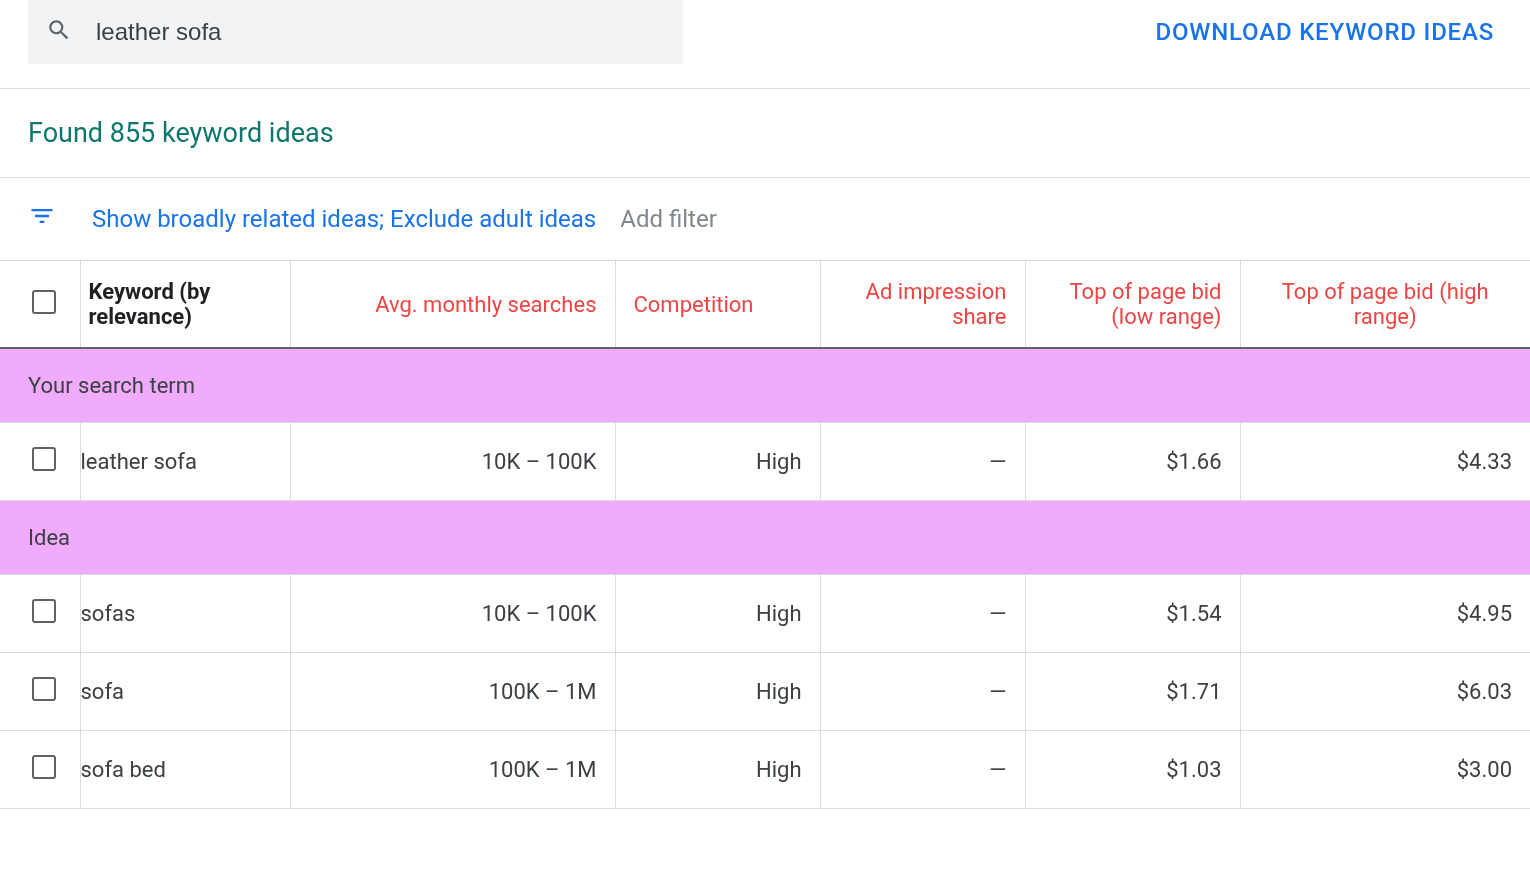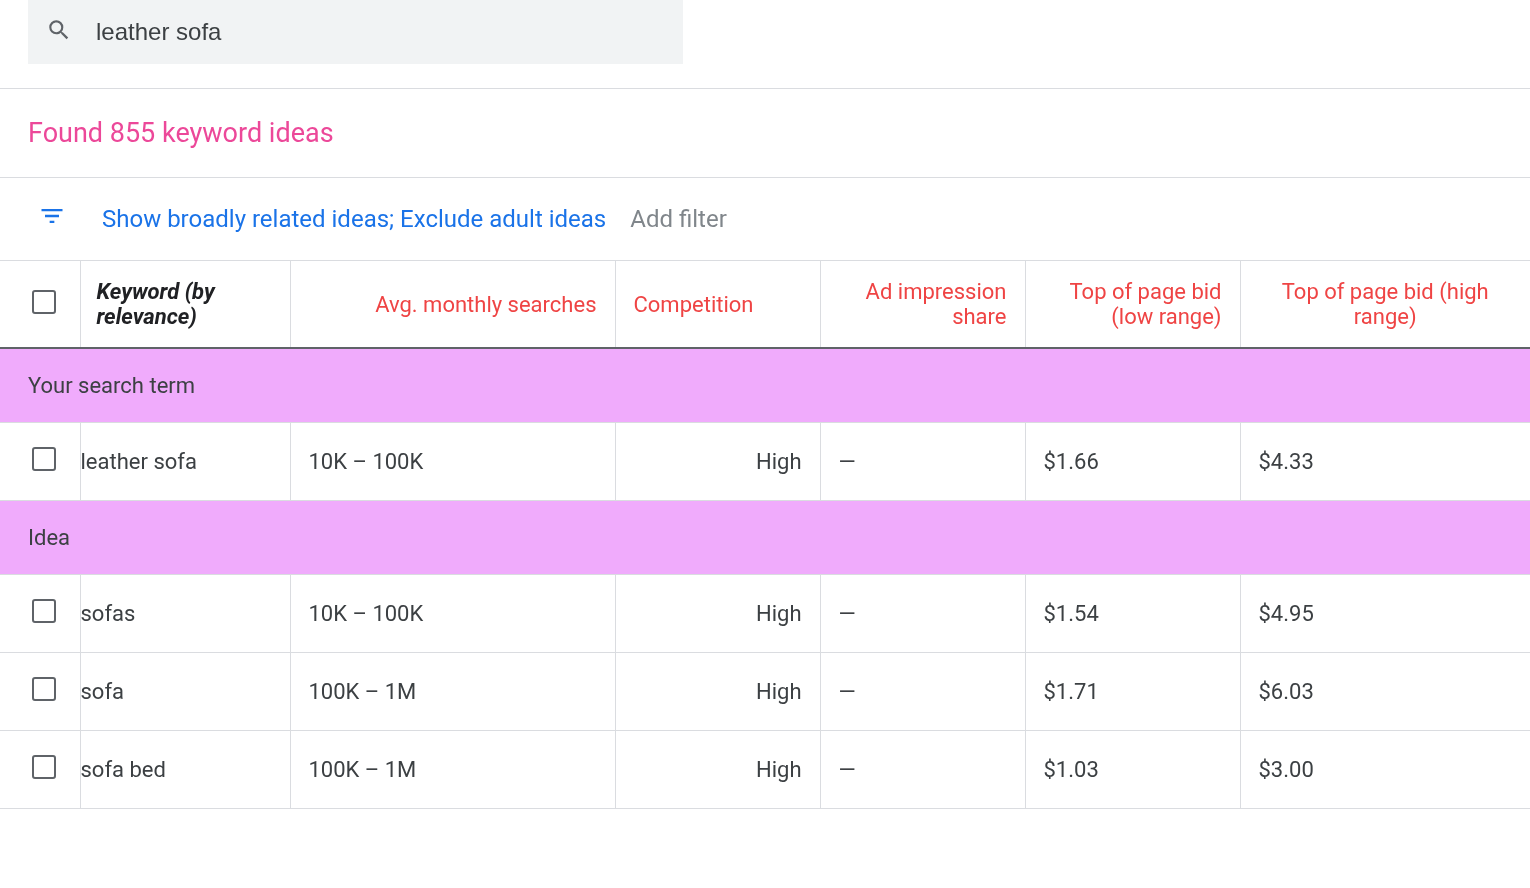--- a/index.html
+++ b/index.html
@@ -46,28 +46,28 @@
       font-size: 24px;
       font-weight: 500;
       letter-spacing: 0.8px;
       cursor: pointer;
       padding-right: 8px;
     }
     .divider { border-bottom: 1px solid #dadce0; margin-top: 24px; }
     .found-row {
       padding: 28px 28px 28px 28px;
       font-size: 27px;
-      color: #ec4899;
+      color: #0f766e;
     }
     .filter-row {
       border-top: 1px solid #dadce0;
       border-bottom: 1px solid #dadce0;
       display: flex;
       align-items: center;
-      padding: 24px 38px;
+      padding: 24px 28px;
       gap: 36px;
       font-size: 24px;
     }
     .funnel-icon { width: 28px; height: 28px; color: #1a73e8; }
     .filter-link { color: #1a73e8; cursor: pointer; }
     .add-filter { color: #80868b; cursor: pointer; margin-left: -12px; }
     table {
       width: 100%;
       border-collapse: collapse;
       font-size: 22px;
@@ -77,38 +77,38 @@
       border-bottom: 2px solid #5f6368;
       padding: 18px 18px;
       font-weight: 400;
       color: #ef4444;
       vertical-align: middle;
       text-align: right;
       height: 86px;
     }
     thead th:last-child { border-right: none; text-align: center; }
     thead th.col-checkbox { width: 80px; text-align: left; padding-left: 32px; }
-    thead th.col-keyword { width: 210px; text-align: left; font-weight: 700; color: #202124; padding-left: 16px; font-style: italic; }
+    thead th.col-keyword { width: 210px; text-align: left; font-weight: 700; color: #202124; padding-left: 8px; }
     thead th.col-avg { width: 325px; }
     thead th.col-comp { width: 205px; text-align: left; }
     thead th.col-imp { width: 205px; }
     thead th.col-low { width: 215px; }
     thead th.col-high { }
     .section-row td {
       background: #f0abfc;
       padding: 24px 28px;
       font-size: 22px;
       color: #3c4043;
       border-bottom: 1px solid #dadce0;
     }
     tbody tr.data-row td {
       border-right: 1px solid #dadce0;
       border-bottom: 1px solid #dadce0;
       padding: 24px 18px;
-      text-align: left;
+      text-align: right;
       color: #3c4043;
     }
     tbody tr.data-row td:last-child { border-right: none; }
     tbody tr.data-row td.cell-checkbox { text-align: left; padding-left: 32px; }
     tbody tr.data-row td.cell-keyword { text-align: left; padding-left: 0; }
     tbody tr.data-row td.cell-comp { text-align: right; }
     .checkbox {
       width: 24px;
       height: 24px;
       border: 2.5px solid #5f6368;
@@ -122,20 +122,21 @@
 
 <div class="header-row">
   <div class="search-box">
     <span>
       <svg viewBox="0 0 24 24" fill="#5f6368">
           <path d="M15.5 14h-.79l-.28-.27A6.471 6.471 0 0016 9.5 6.5 6.5 0 109.5 16c1.61 0 3.09-.59 4.23-1.57l.27.28v.79l5 4.99L20.49 19l-4.99-5zm-6 0C7.01 14 5 11.99 5 9.5S7.01 5 9.5 5 14 7.01 14 9.5 11.99 14 9.5 14z"></path>
         </svg>
     </span>
     <input class="search-input" type="text" value="leather sofa" style="">
   </div>
+  <div class="download-link">DOWNLOAD KEYWORD IDEAS</div>
 </div>
 
 <div class="divider"></div>
 
 <div class="found-row">Found 855 keyword ideas</div>
 
 <div class="filter-row">
   <span>
     <svg class="funnel-icon" viewBox="0 0 24 24" fill="#1a73e8">
         <path d="M10 18h4v-2h-4v2zM3 6v2h18V6H3zm3 7h12v-2H6v2z"></path>

